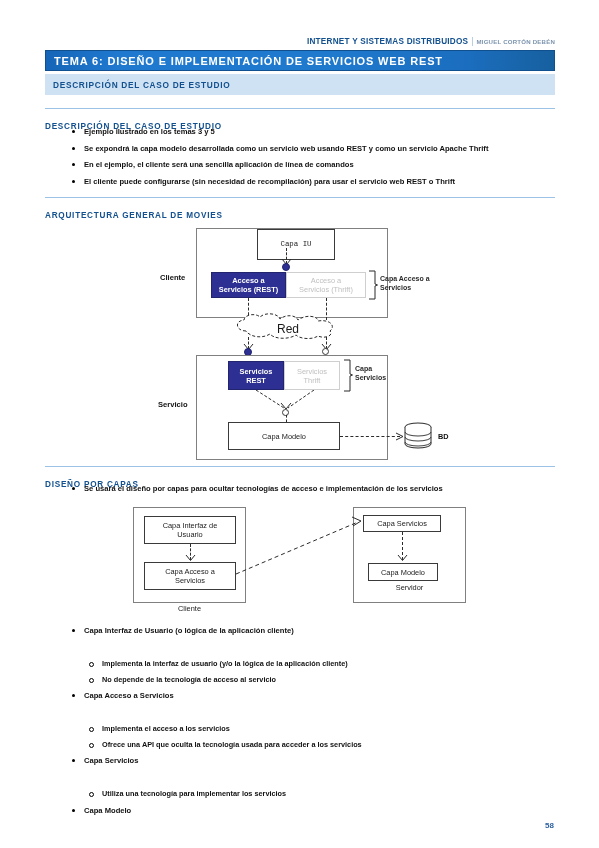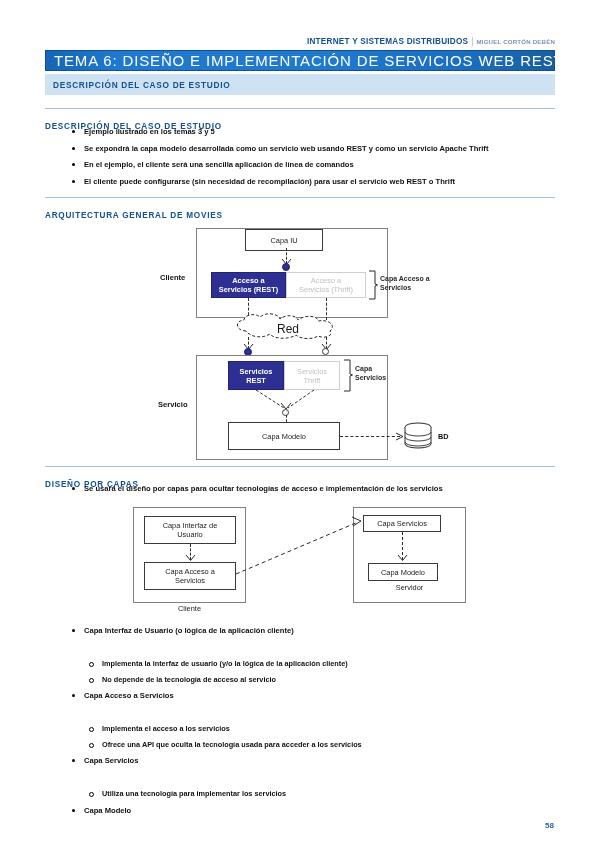--- a/index.html
+++ b/index.html
@@ -45,22 +45,22 @@
   
   .topic-bar {
     position: absolute;
     left: 45px; top: 50px; width: 510px; height: 21px;
     background: linear-gradient(to right, #1565b8 0%, #1f79cf 14%, #1f7ace 55%, #1b6ec0 82%, #17609f 100%);
     border: 1px solid #11508e;
     display: flex; align-items: center;
   }
   .topic-bar .txt {
     color: #ffffff;
-    font-size: 15px;
-    font-weight: normal;
+    font-size: 11px;
+    font-weight: bold;
     letter-spacing: 0.85px;
     padding-left: 8px;
     white-space: nowrap;
   }
 
   
   .sub-bar {
     position: absolute;
     left: 45px; top: 74px; width: 510px; height: 21px;
     background: #cfe2f3;
@@ -263,21 +263,21 @@
 
 <div class="sec-head" style="top:197px;">
   <span class="txt">ARQUITECTURA GENERAL DE MOVIES</span>
 </div>
 
 <div class="diagram" style="left:0px; top:0px; width:599px; height:470px;">
 
   <div class="outer" style="left:196px; top:228px; width:192px; height:90px;"></div>
   <div class="side-label" style="left:160px; top:273px;">Cliente</div>
 
-  <div class="dbox" style="left:245px; top:229px; width:78px; height:22px;">Capa IU</div>
+  <div class="dbox" style="left:257px; top:229px; width:78px; height:31px;font-family:Liberation Mono, monospace;">Capa IU</div>
 
   <div class="vline" style="left:286px; top:248px; height:16px;"></div>
 
   <svg style="position:absolute; left:281px; top:258px;" width="11" height="8">
     <path d="M1 1 L5.5 6.5 L10 1" stroke="#2b2b2b" stroke-width="1" fill="none"></path>
   </svg>
   <div class="dot-filled" style="left:282px; top:263px;"></div>
 
   <div class="dbox blue-box" style="left:211px; top:272px; width:75px; height:26px; flex-direction:column;">
     <span>Acceso a</span>

